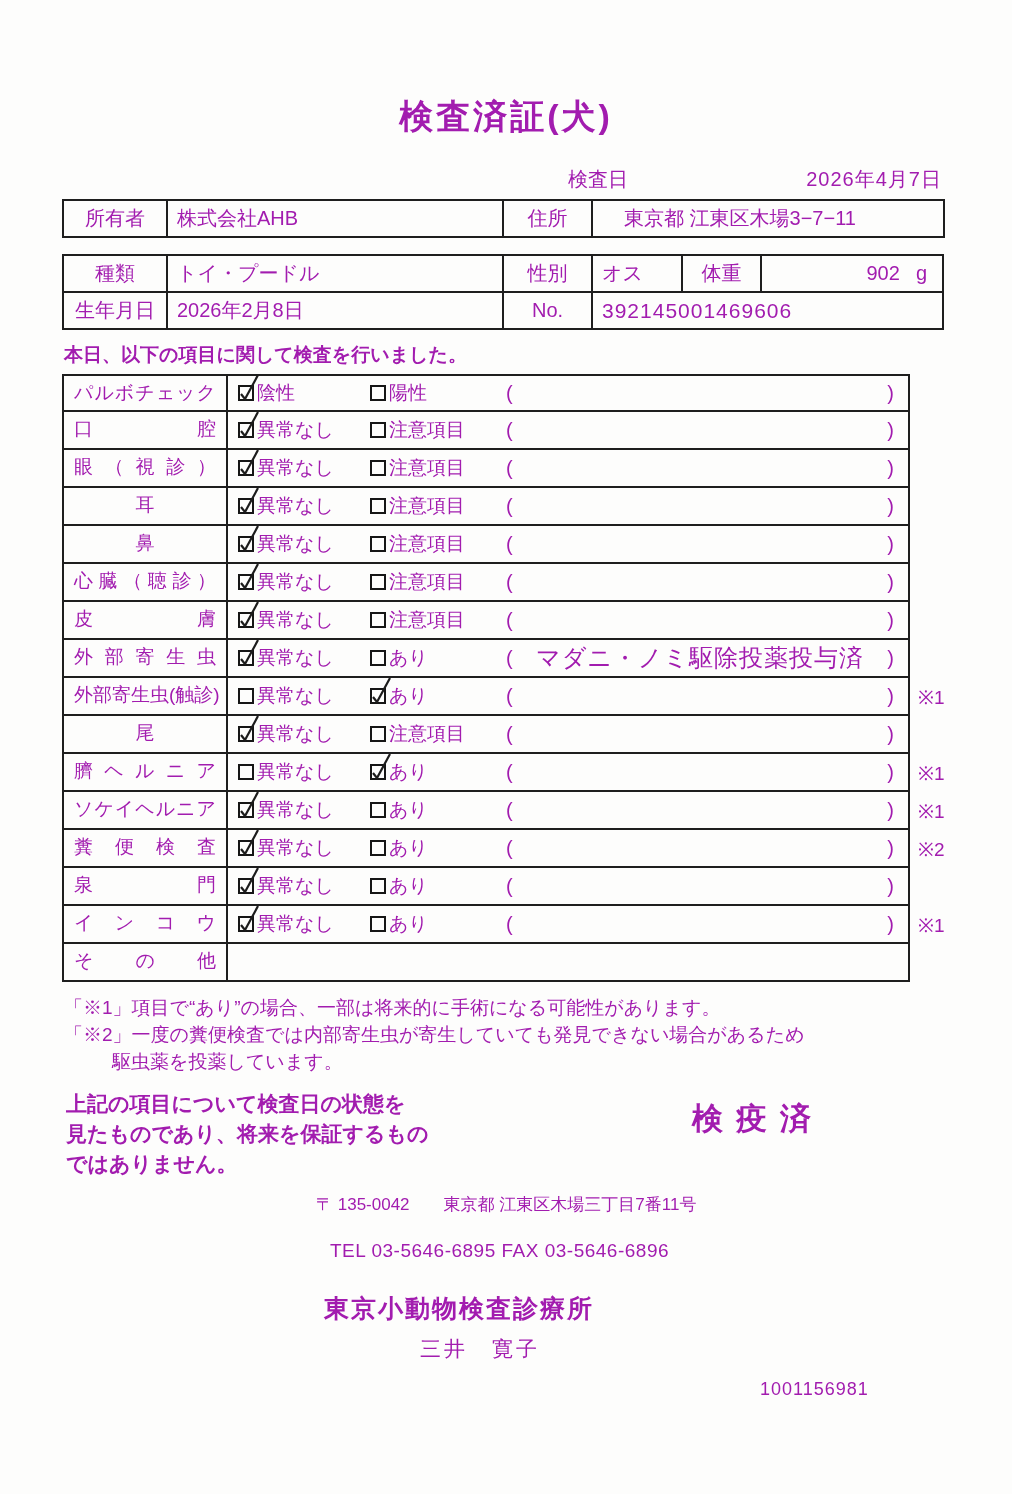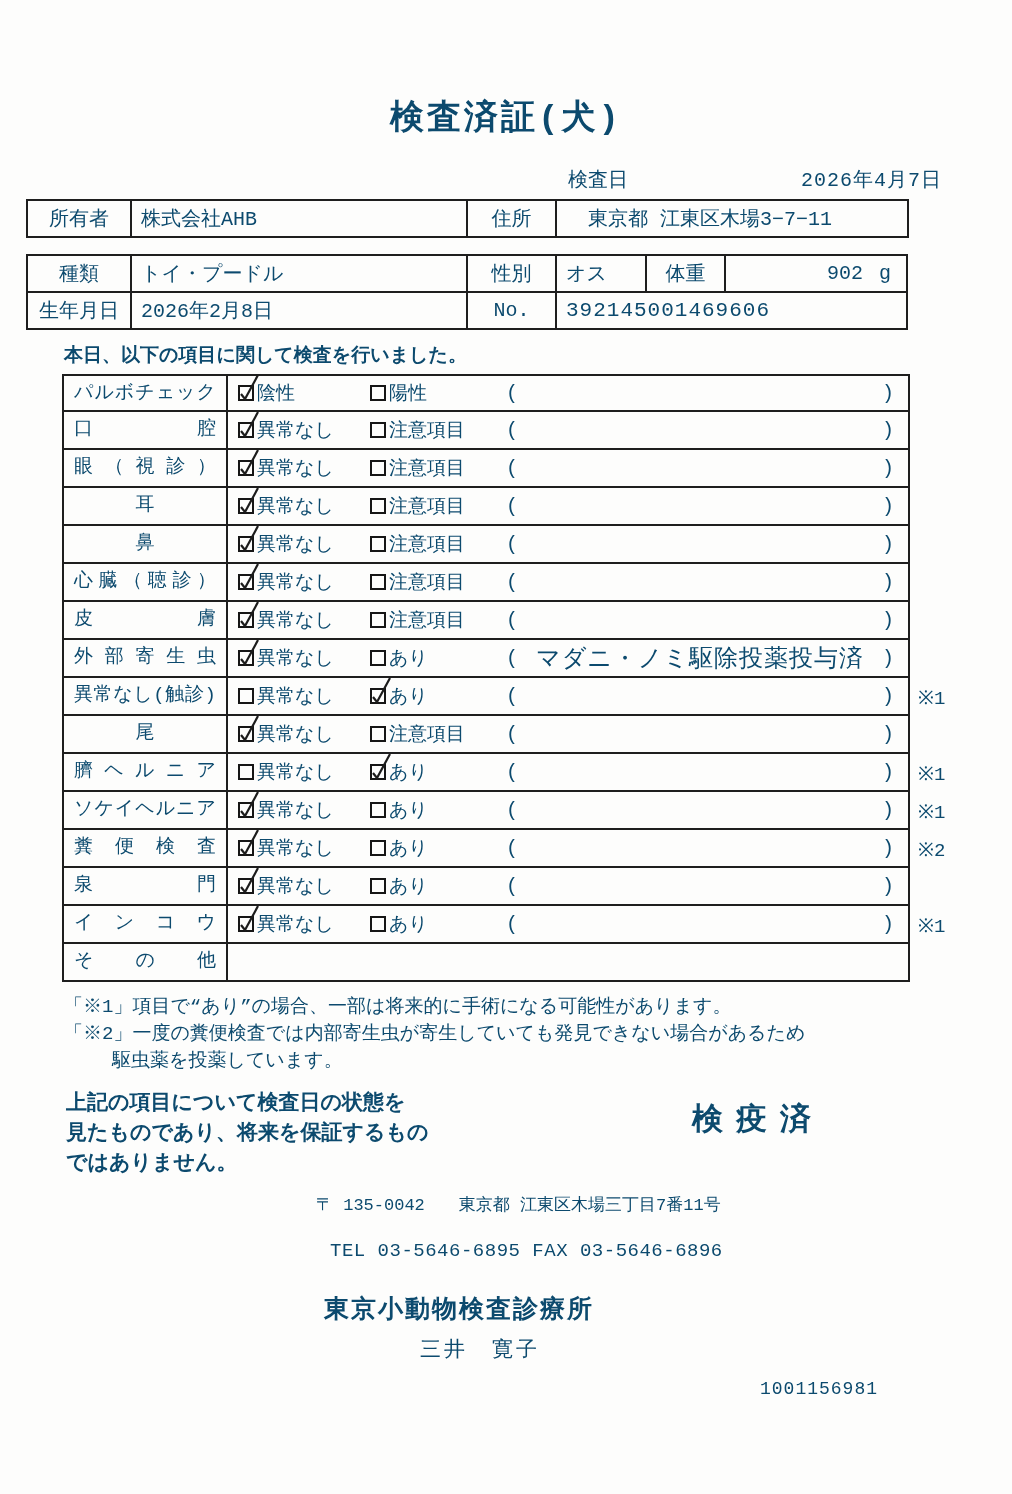--- a/index.html
+++ b/index.html
@@ -1,27 +1,27 @@
 <!DOCTYPE html>
 <html><head>
 <meta charset="utf-8">
 <style>
   html,body { margin:0; padding:0; background:#cfcfcf; }
   .page {
     width:1012px; height:1494px; margin:0 auto; background:#fdfdfc;
-    position:relative; color:#0c4a6e; overflow:hidden;
-    font-family:Liberation Mono, monospace;
+    position:relative; color:#a21caf; overflow:hidden;
+    font-family:Liberation Sans, sans-serif;
   }
   .title { padding-top:94px; text-align:center; font-size:34px; font-weight:600; letter-spacing:3px; }
 
   .date-row { display:flex; width:880px; margin:26px 0 6px 62px; font-size:20px; align-items:flex-end; }
   .date-row .dlabel { margin-left:506px; font-weight:500; }
   .date-row .dvalue { margin-left:auto; letter-spacing:1px; }
 
-  table.tbl { border-collapse:collapse; margin-left:26px; table-layout:fixed; }
+  table.tbl { border-collapse:collapse; margin-left:62px; table-layout:fixed; }
   table.tbl td { border:2px solid #1e1e1e; font-size:20px; padding:0 9px; height:37px; box-sizing:border-box; }
   td.hd { text-align:center; padding:0 4px; }
   td.w1 { width:104px; } td.w2 { width:336px; } td.w3 { width:89px; }
   td.w4 { width:90px; } td.w5 { width:79px; } td.w6 { width:182px; }
   .weight-cell { display:flex; justify-content:flex-end; align-items:center; gap:16px; padding-right:6px; }
   .no-val { font-size:21px; letter-spacing:1px; }
 
   .intro { margin:12px 0 6px 64px; font-size:19px; font-weight:600; }
 
   .checklist { margin-left:62px; }
@@ -300,21 +300,21 @@
         <span class="pr">
           <span>(</span>
           <span class="ptext">マダニ・ノミ駆除投薬投与済</span>
           <span>)</span>
         </span>
       </div>
       <div class="cn"></div>
     </div>
 
     <div class="crow">
-      <div class="cl just">異常なし(触診)</div>
+      <div class="cl just">外部寄生虫(触診)</div>
       <div class="cc">
         <span class="opt">
           <span class="cb"></span>
           <span class="ol">異常なし</span>
         </span>
         <span class="opt opt2">
           <span class="cb checked">
               <svg class="tick" width="26" height="28" viewBox="0 0 26 28">
                 <polyline points="5,20 9,25 22,1" fill="none" stroke="#1c1c1c" stroke-width="2.2"></polyline>
               </svg>

